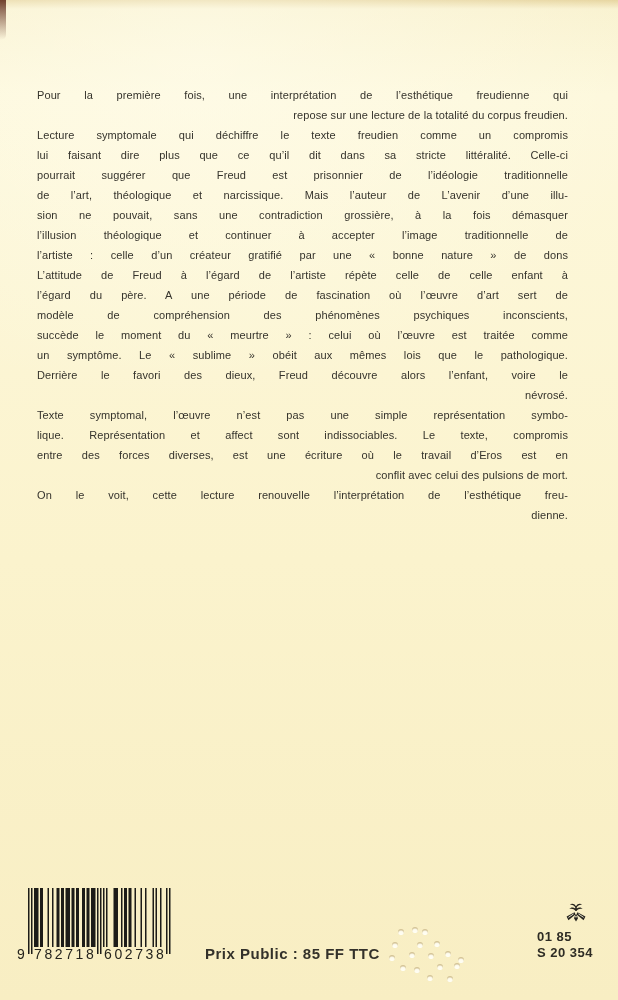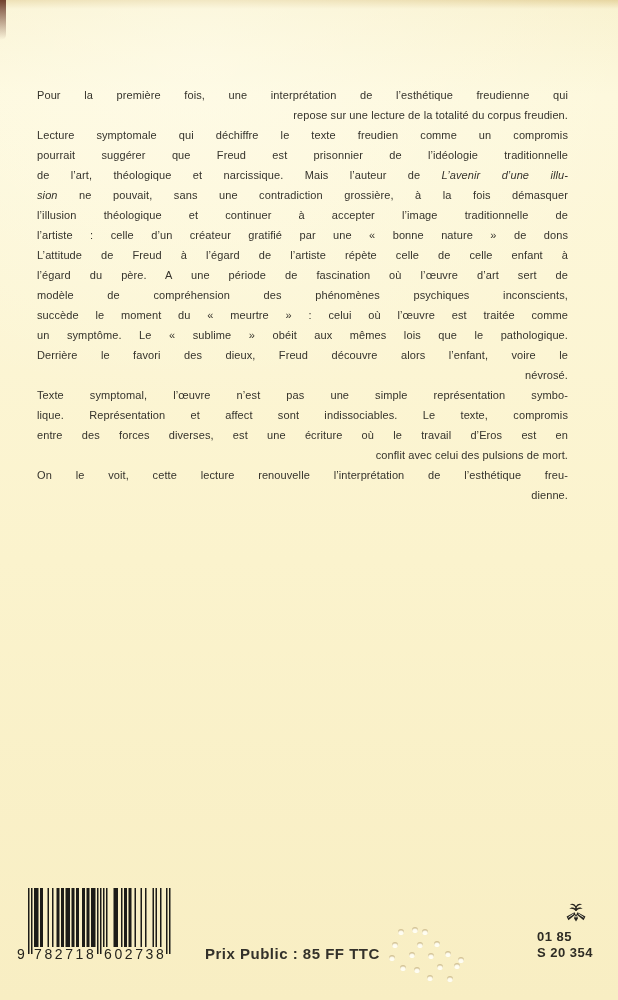--- a/index.html
+++ b/index.html
@@ -17,21 +17,21 @@
     border-bottom-right-radius:5px;
   }
   
   .blurb{
     position:absolute;left:37px;top:85px;width:531px;
     color:#35332c;font-size:11px;line-height:20px;
     letter-spacing:.1px;
   }
   .line{height:20px;overflow:hidden;text-align:right;}
   .line.j{text-align:justify;text-align-last:justify;}
-  .it{font-style:italic;}
+  .it{}
   
   .barcode{position:absolute;left:17px;top:888px;width:158px;height:78px;}
   .barcode svg{position:absolute;left:11px;top:0;}
   .bc-digits span{
     position:absolute;top:59px;color:#24231d;font-size:14px;line-height:14px;
     font-weight:400;
   }
   .bc-prefix{left:0;}
   .bc-left{left:17px;letter-spacing:2.6px;}
   .bc-right{left:87px;letter-spacing:2.6px;}
@@ -58,20 +58,21 @@
 <body>
 
 <div class="page">
 
   <div class="spine-shadow"></div>
 
   <div class="blurb" id="blurb">
       <div class="line j"><span>Pour la première fois, une interprétation de l’esthétique freudienne qui</span></div>
       <div class="line"><span>repose sur une lecture de la totalité du corpus freudien.</span></div>
       <div class="line j"><span>Lecture symptomale qui déchiffre le texte freudien comme un compromis</span></div>
+      <div class="line j"><span>lui faisant dire plus que ce qu’il dit dans sa stricte littéralité. Celle-ci</span></div>
       <div class="line j"><span>pourrait suggérer que Freud est prisonnier de l’idéologie traditionnelle</span></div>
       <div class="line j"><span>de l’art, théologique et narcissique. Mais l’auteur de </span><span class="it">L’avenir d’une illu-</span></div>
       <div class="line j"><span class="it">sion</span><span> ne pouvait, sans une contradiction grossière, à la fois démasquer</span></div>
       <div class="line j"><span>l’illusion théologique et continuer à accepter l’image traditionnelle de</span></div>
       <div class="line j"><span>l’artiste : celle d’un créateur gratifié par une « bonne nature » de dons</span></div>
       <div class="line j"><span>L’attitude de Freud à l’égard de l’artiste répète celle de celle enfant à</span></div>
       <div class="line j"><span>l’égard du père. A une période de fascination où l’œuvre d’art sert de</span></div>
       <div class="line j"><span>modèle de compréhension des phénomènes psychiques inconscients,</span></div>
       <div class="line j"><span>succède le moment du « meurtre » : celui où l’œuvre est traitée comme</span></div>
       <div class="line j"><span>un symptôme. Le « sublime » obéit aux mêmes lois que le pathologique.</span></div>

